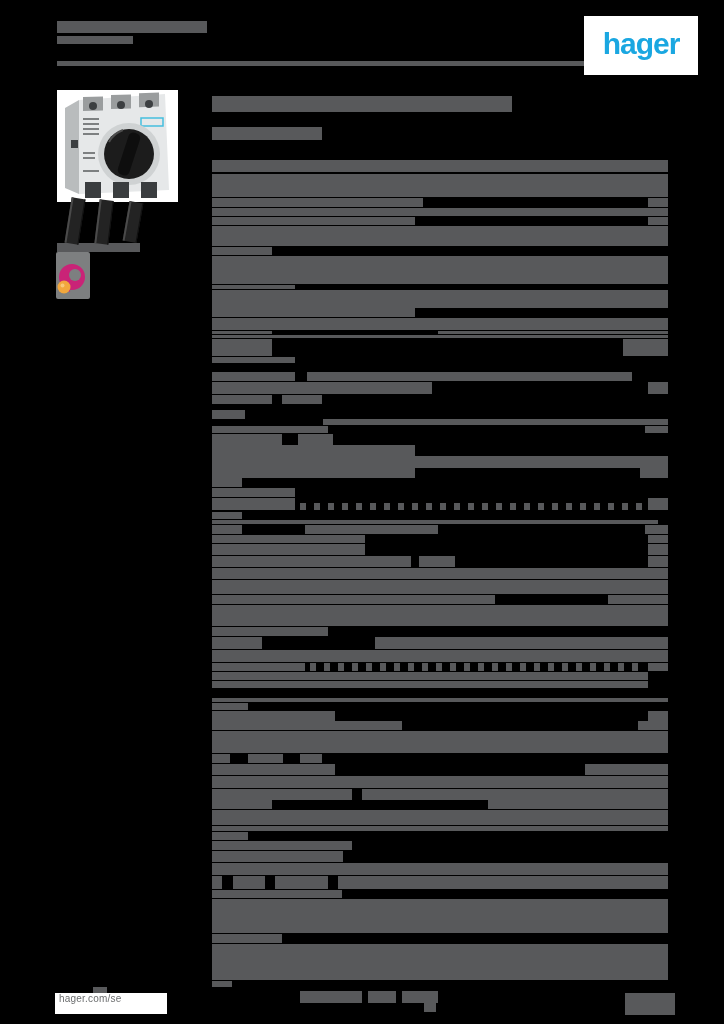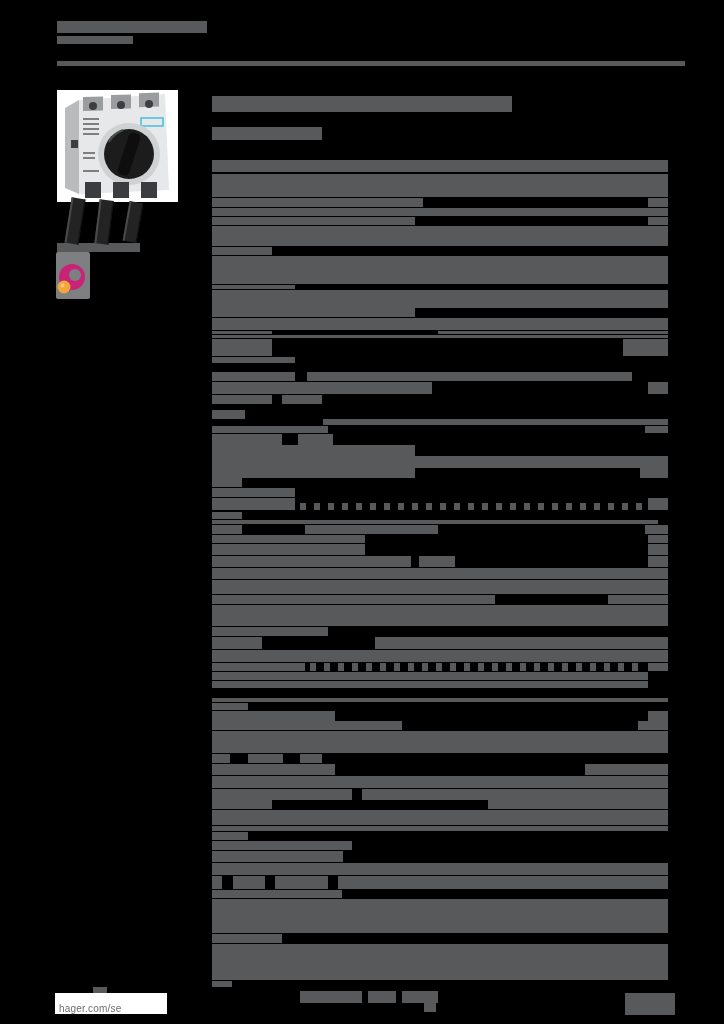--- a/index.html
+++ b/index.html
@@ -17,21 +17,21 @@
     font-family:"Liberation Sans",sans-serif;line-height:1;margin-top:-4px;
   }
   #header-rule{position:absolute;left:57px;top:61px;width:628px;height:5px;background:#58595b;}
   #photo{
     position:absolute;left:57px;top:90px;width:121px;height:112px;background:#ffffff;
   }
   .wire{position:absolute;width:11px;background:#232323;border-left:2px solid #4a4a4a;border-right:1px solid #111;}
   #easy-card{position:absolute;left:56px;top:252px;width:34px;height:47px;background:#7d7f80;border-radius:2px;}
   #footer-sitebox{
     position:absolute;left:55px;top:993px;width:112px;height:21px;background:#ffffff;
-    display:flex;align-items:flex-end;
+    display:flex;align-items:flex-start;
   }
   #footer-sitebox span{color:#6b6d6e;font-size:10px;padding-left:4px;letter-spacing:0.2px;}
   svg{display:block;}
 </style>
 </head>
 <body>
 
 <div id="page">
 
   <div id="bars-layer">
@@ -191,20 +191,23 @@
       <div class="bar" style="left: 212px; top: 981px; width: 20px; height: 6px; background: rgb(88, 89, 91);"></div>
       <div class="bar" style="left: 93px; top: 987px; width: 14px; height: 6px; background: rgb(88, 89, 91);"></div>
       <div class="bar" style="left: 300px; top: 991px; width: 62px; height: 12px; background: rgb(88, 89, 91);"></div>
       <div class="bar" style="left: 368px; top: 991px; width: 28px; height: 12px; background: rgb(88, 89, 91);"></div>
       <div class="bar" style="left: 402px; top: 991px; width: 36px; height: 12px; background: rgb(88, 89, 91);"></div>
       <div class="bar" style="left: 424px; top: 1003px; width: 12px; height: 9px; background: rgb(88, 89, 91);"></div>
       <div class="bar" style="left: 625px; top: 993px; width: 50px; height: 22px; background: rgb(88, 89, 91);"></div>
     </div>
 
   <div id="header-rule"></div>
+  <div id="logo-box">
+    <span id="logo-text">hager</span>
+  </div>
 
   <div id="photo">
     <svg width="121" height="112" viewBox="0 0 121 112">
 
       <polygon points="8,18 22,10 22,104 8,98" fill="#b9bcbd"></polygon>
 
       <polygon points="22,10 108,4 112,100 22,104" fill="#e6e8e9"></polygon>
 
       <rect x="26" y="8" width="20" height="14" fill="#9a9d9e" transform="skewY(-2)"></rect>
       <rect x="54" y="7" width="20" height="14" fill="#9a9d9e" transform="skewY(-2)"></rect>

